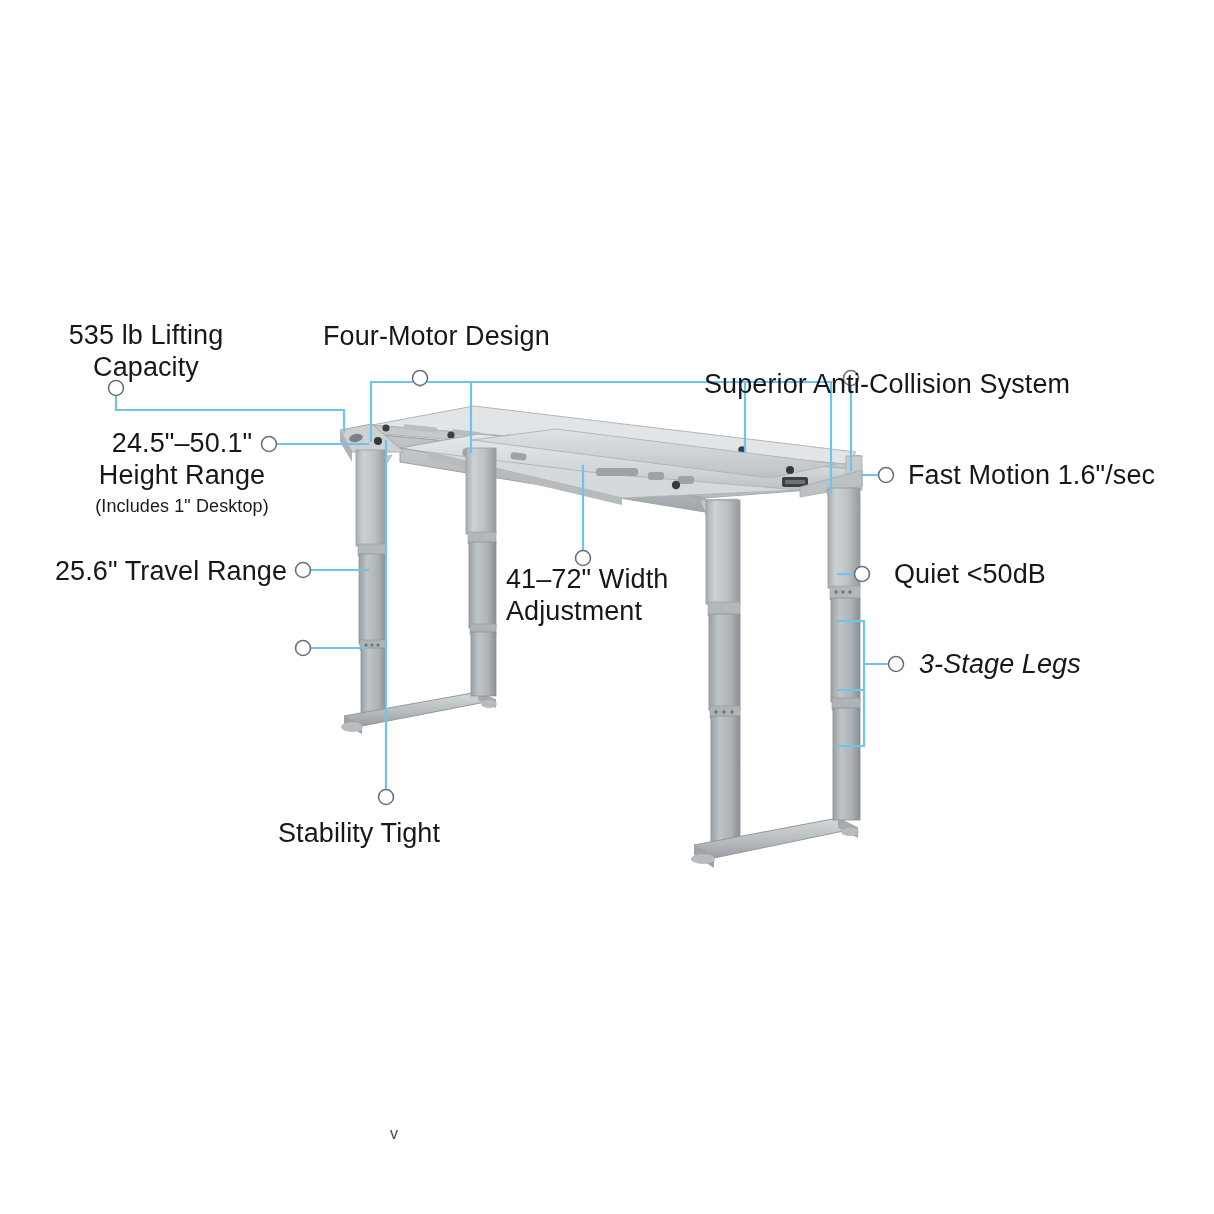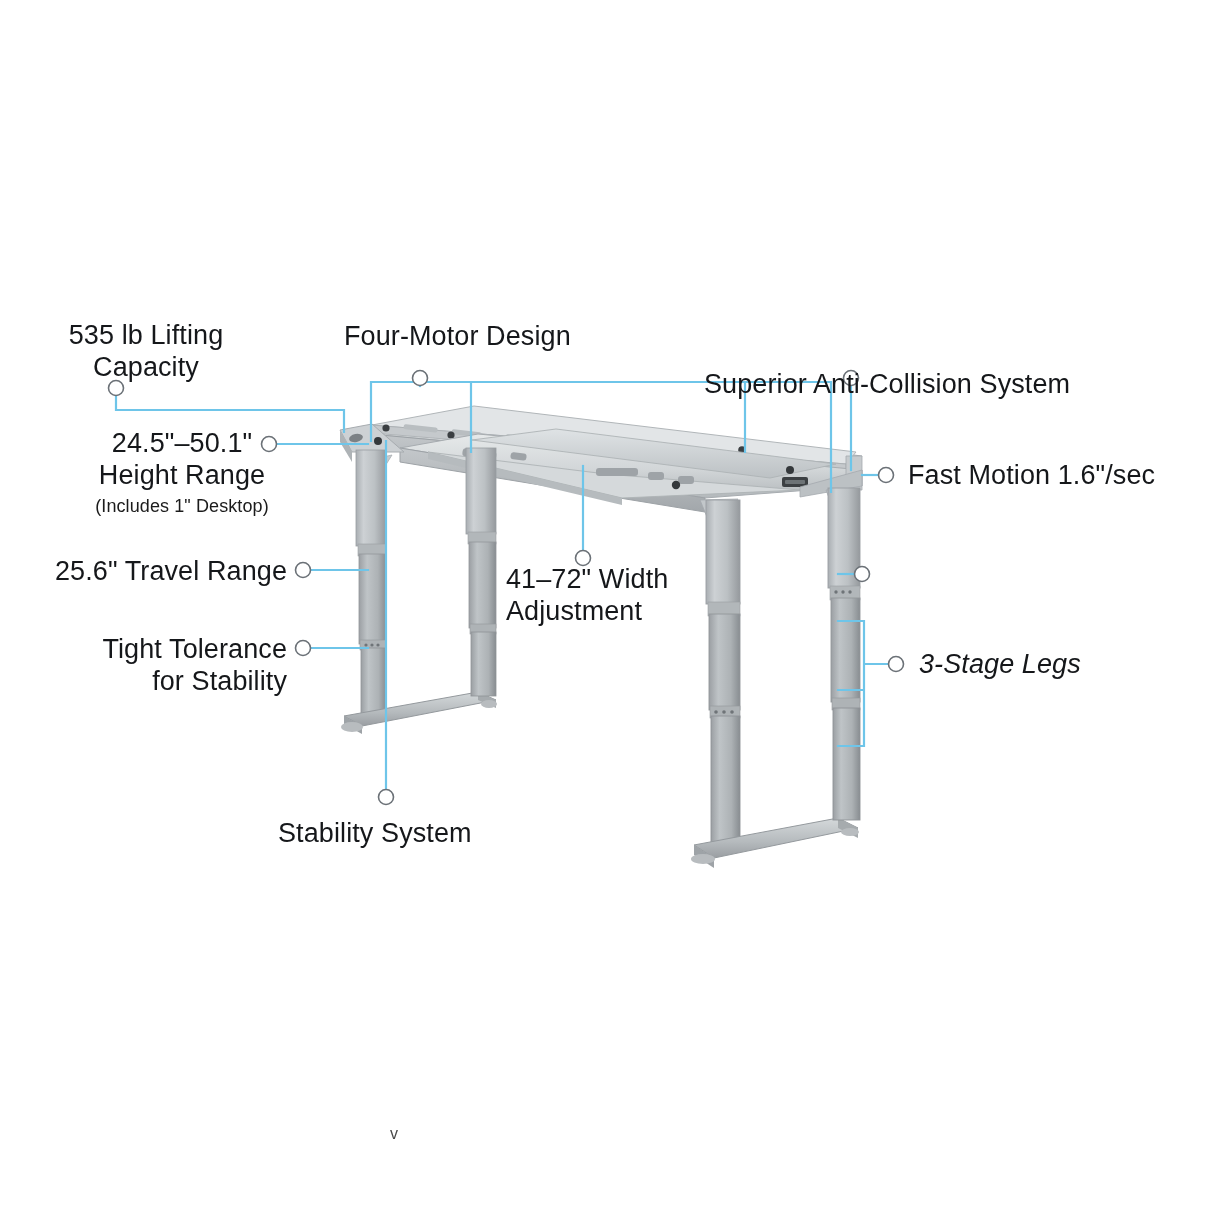--- a/index.html
+++ b/index.html
@@ -257,32 +257,31 @@
   <div class="callout center-align" style="left:36px; top:320px; width:220px;">535 lb Lifting
 Capacity</div>
 
   <div class="callout center-align" style="left:68px; top:428px; width:228px;">24.5"–50.1"
 Height Range</div>
 
   <div class="callout sub center-align" style="left:68px; top:496px; width:228px;">(Includes 1" Desktop)</div>
 
   <div class="callout right-align" style="left:10px; top:556px; width:277px;">25.6" Travel Range</div>
 
-  <div class="callout right-align" style="left:10px; top:634px; width:277px;">Tight Tolerance
-for Stability</div>
-
-  <div class="callout left-align" style="left:344px; top:321px; width:320px;">Four-Motor Design</div>
+
+  <div class="callout left-align" style="left:323px; top:321px; width:320px;">Four-Motor Design</div>
 
   <div class="callout left-align" style="left:704px; top:321px; width:470px;margin-top:48px;">Superior Anti-Collision System</div>
 
   <div class="callout left-align" style="left:908px; top:460px; width:300px;">Fast Motion 1.6"/sec</div>
 
+  <div class="callout left-align" style="left:894px; top:559px; width:280px;">Quiet &lt;50dB</div>
 
   <div class="callout left-align" style="left:919px; top:649px; width:280px;font-style:italic;">3-Stage Legs</div>
 
   <div class="callout left-align" style="left:506px; top:564px; width:300px;">41–72" Width
 Adjustment</div>
 
-  <div class="callout left-align" style="left:278px; top:818px; width:300px;">Stability System</div>
+  <div class="callout left-align" style="left:278px; top:818px; width:300px;">Stability Tight</div>
 
   <div class="watermark">v</div>
 
 </div>
 
 </body></html>

